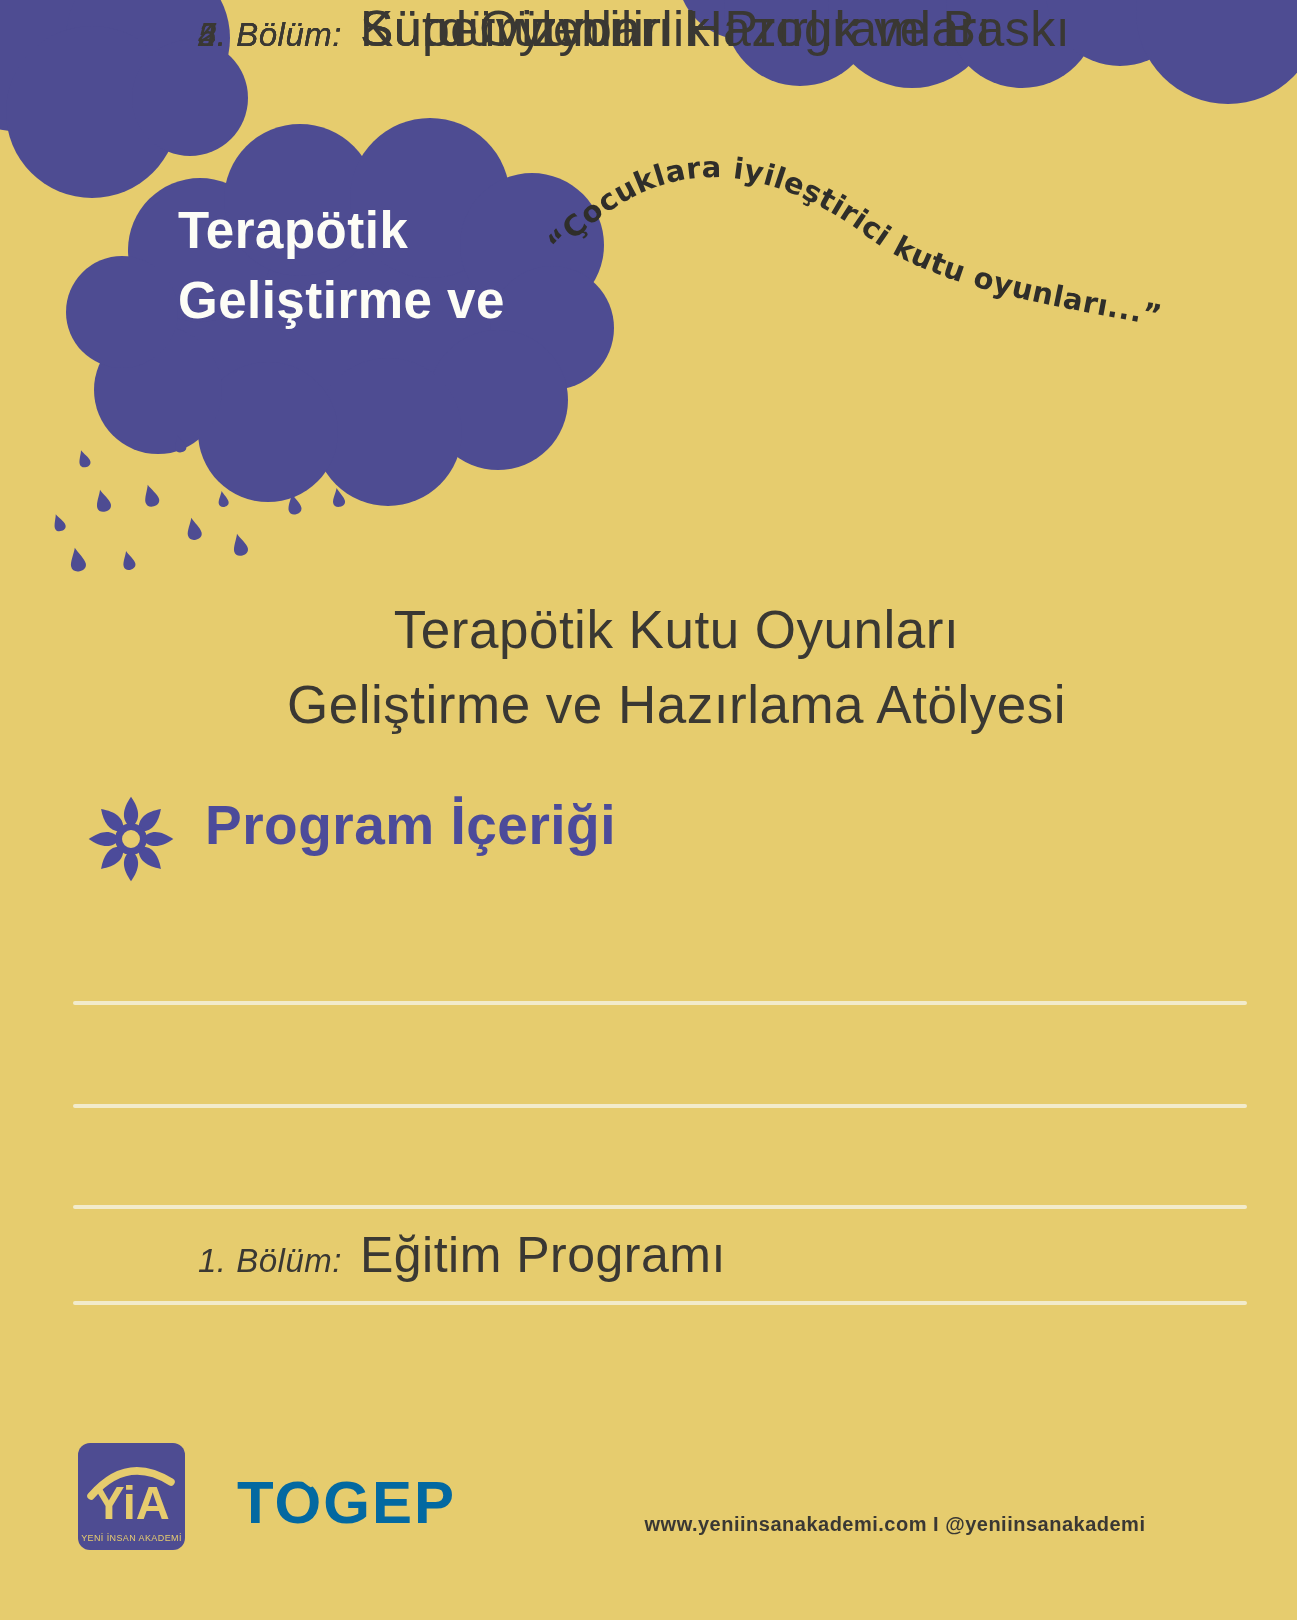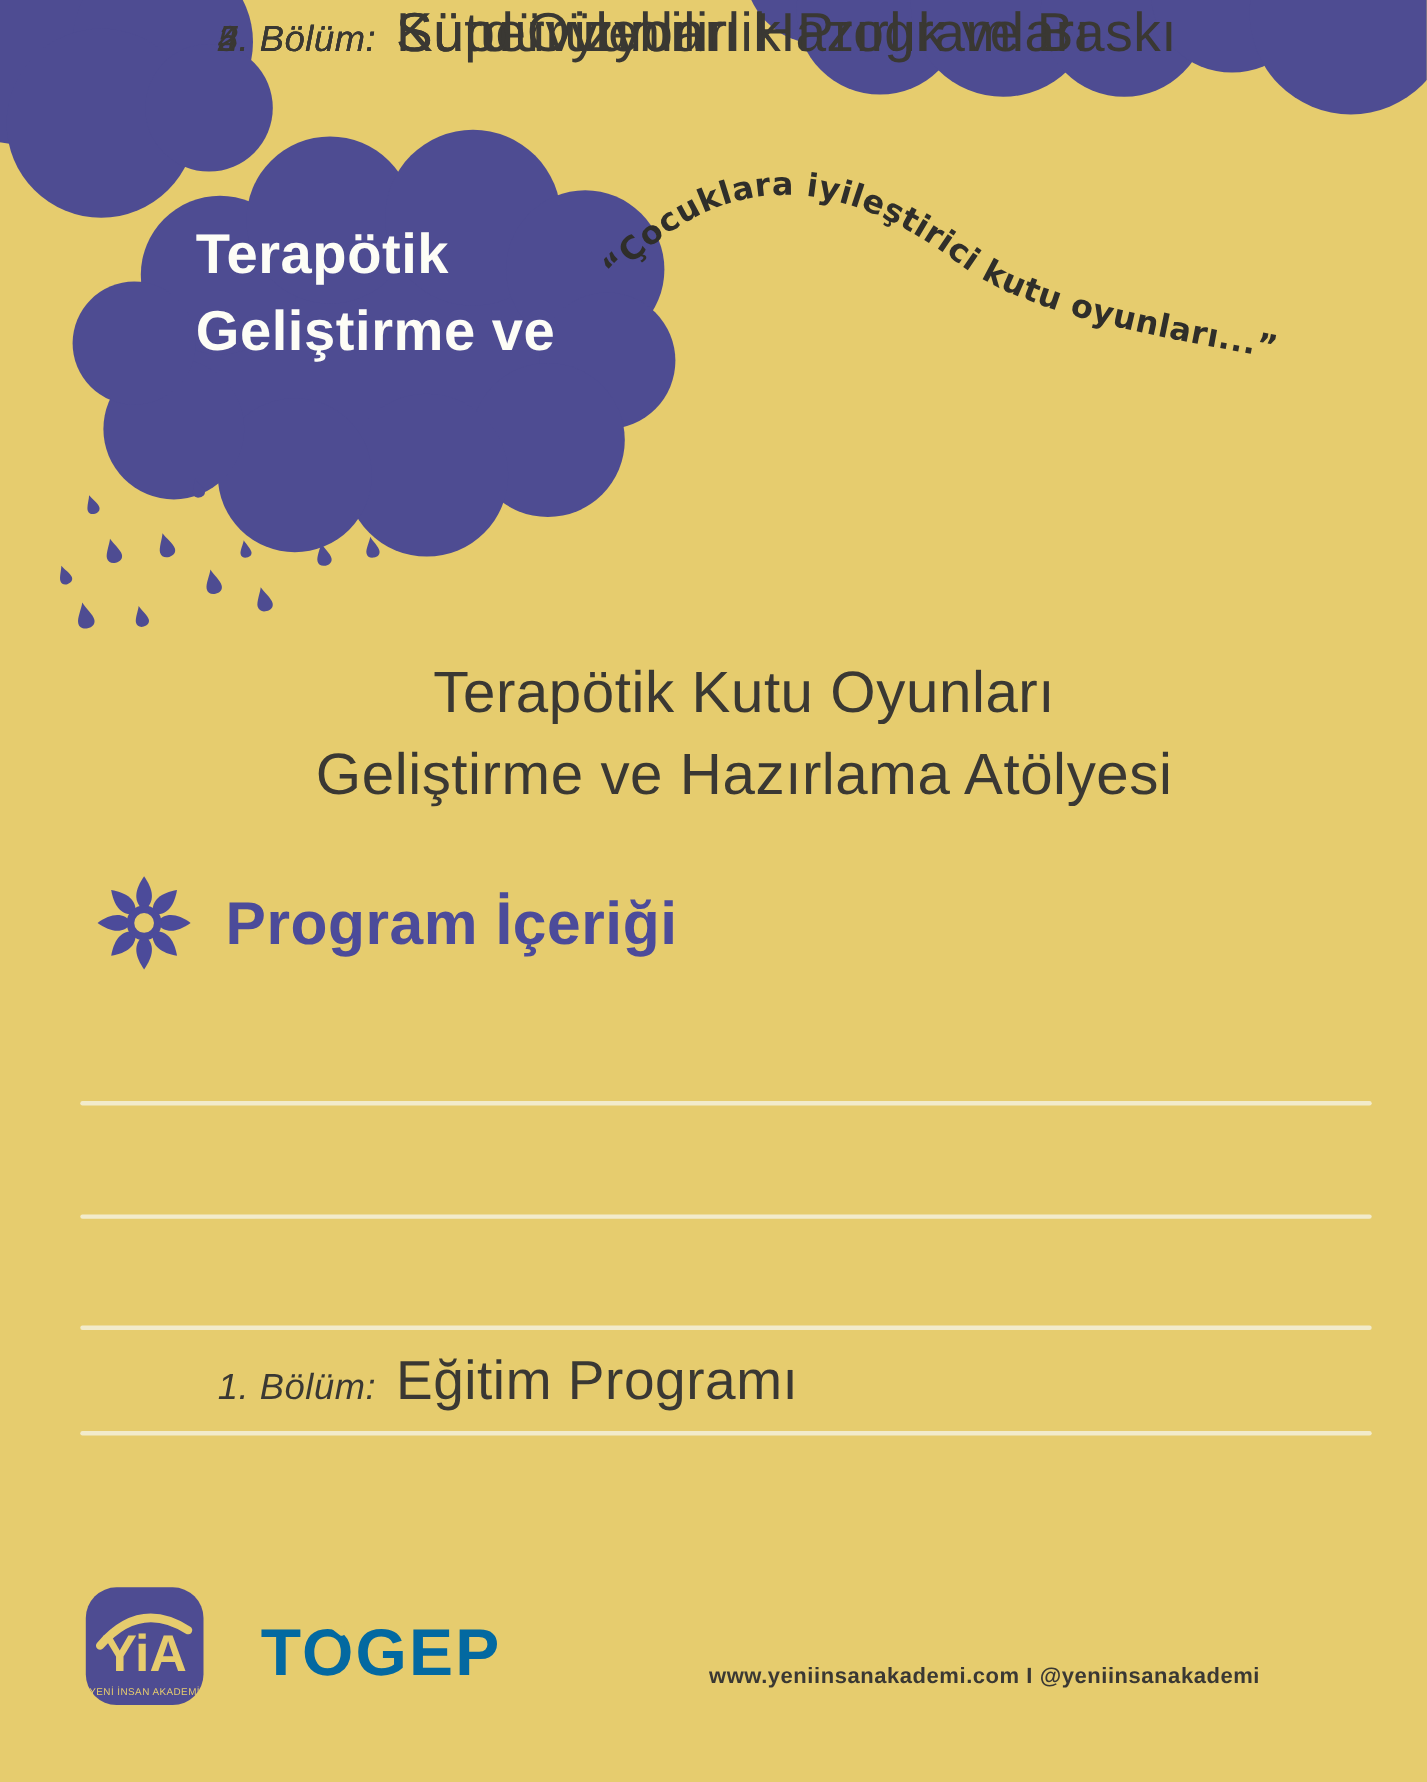--- a/index.html
+++ b/index.html
@@ -26,21 +26,21 @@
     position:absolute;left:0;right:0;top:592px;z-index:2;
     transform:translateX(28px);
     text-align:center;color:#3a3833;font-size:53px;font-weight:400;
     line-height:75px;letter-spacing:.5px;white-space:nowrap;
   }
   .main-title span{display:block;}
 
   
   .section-head{
     position:absolute;left:85px;top:793px;z-index:2;
-    display:flex;align-items:center;gap:28px;
+    display:flex;gap:28px;
   }
   .section-head .flower{width:92px;height:92px;flex:0 0 auto;}
   .section-head .heading{
     font-size:55px;font-weight:bold;color:#4c4b9a;letter-spacing:.5px;white-space:nowrap;
   }
 
   
   .row{
     position:absolute;left:198px;z-index:2;
     display:flex;align-items:baseline;gap:18px;color:#3a3833;white-space:nowrap;
@@ -53,21 +53,21 @@
   .row:nth-of-type(4){top:1226px;}
   .hr{
     position:absolute;left:73px;width:1174px;height:4px;z-index:2;
     background:#f2ebcb;border-radius:2px;
   }
   #hr1{top:1001px;} #hr2{top:1104px;} #hr3{top:1205px;} #hr4{top:1301px;}
 
   
   .badge{
     position:absolute;left:78px;top:1443px;width:107px;height:107px;z-index:2;
-    background:#4e4c92;border-radius:28px;
+    background:#4e4c92;border-radius:12px;
   }
   .badge .arc{position:absolute;left:7px;top:7px;}
   .badge .yia{
     position:absolute;left:0;right:0;top:32px;text-align:center;
     font-size:47px;font-weight:bold;color:#e6cc6e;letter-spacing:0;
   }
   .badge .badge-sub{
     position:absolute;left:0;right:0;bottom:7px;text-align:center;
     font-size:9px;font-weight:normal;color:#e6cc6e;letter-spacing:.4px;white-space:nowrap;
   }

